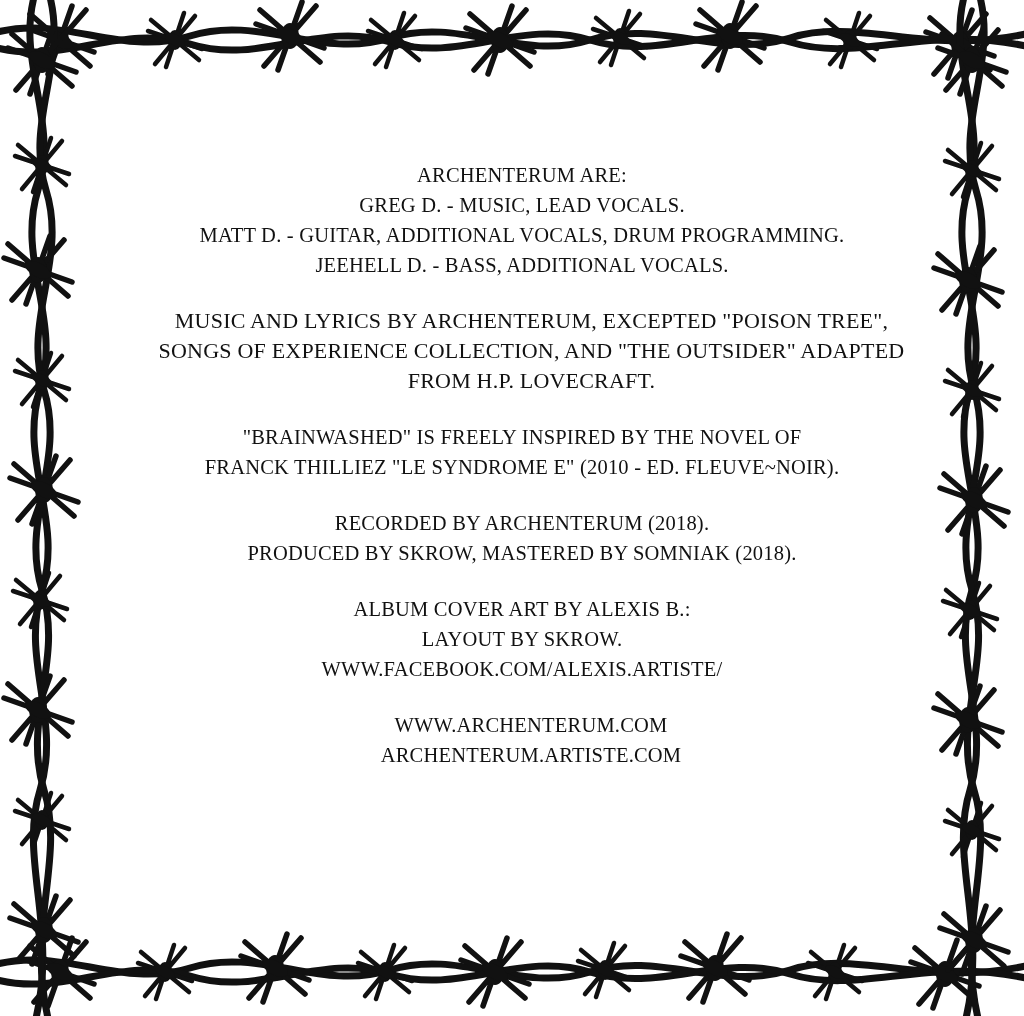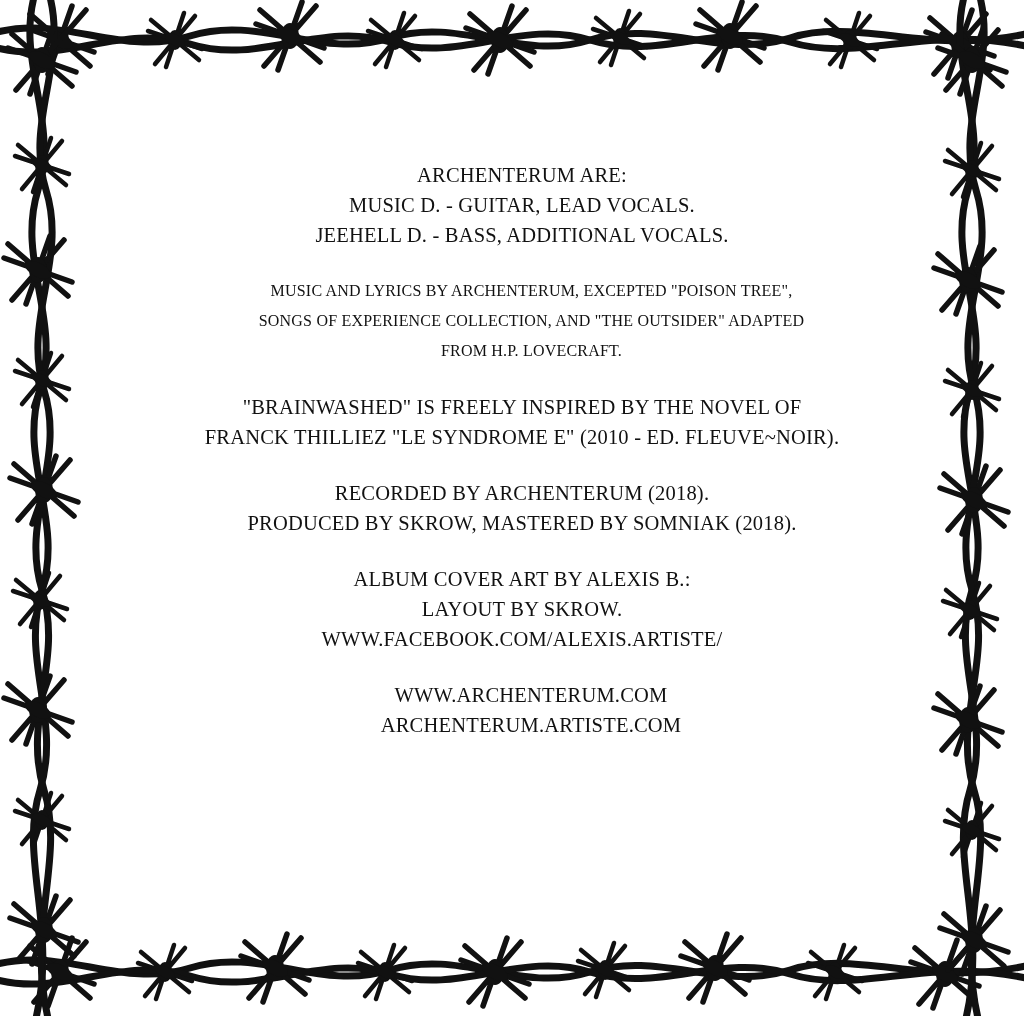--- a/index.html
+++ b/index.html
@@ -52,21 +52,21 @@
   }
   .line {
     display: block;
     font-size: 20.5px;
     line-height: 30px;
     white-space: pre;
     color: #111111;
     padding-left: 20px;
   }
   .block.wide .line {
-    font-size: 16px;
+    font-size: 22px;
     margin-left: 19px;
   }
 </style>
 </head>
 <body>
 
 <div class="page">
 
   <div class="wire-frame">
     <svg viewBox="0 0 1024 1016" xmlns="http://www.w3.org/2000/svg" aria-hidden="true">
@@ -157,21 +157,22 @@
         <use href="#barb-small" x="970" y="610"></use>
         <use href="#barb-small" x="972" y="830"></use>
       </g>
     </svg>
   </div>
 
   <div class="credits">
 
     <div class="block">
       <span class="line">ARCHENTERUM ARE:</span>
-      <span class="line">MUSIC D. - GUITAR, LEAD VOCALS.</span>
+      <span class="line">GREG D. - MUSIC, LEAD VOCALS.</span>
+      <span class="line">MATT D. - GUITAR, ADDITIONAL VOCALS, DRUM PROGRAMMING.</span>
       <span class="line">JEEHELL D. - BASS, ADDITIONAL VOCALS.</span>
     </div>
 
     <div class="block wide">
       <span class="line">MUSIC AND LYRICS BY ARCHENTERUM, EXCEPTED "POISON TREE",</span>
       <span class="line">SONGS OF EXPERIENCE COLLECTION, AND "THE OUTSIDER" ADAPTED</span>
       <span class="line">FROM H.P. LOVECRAFT.</span>
     </div>
 
     <div class="block">

